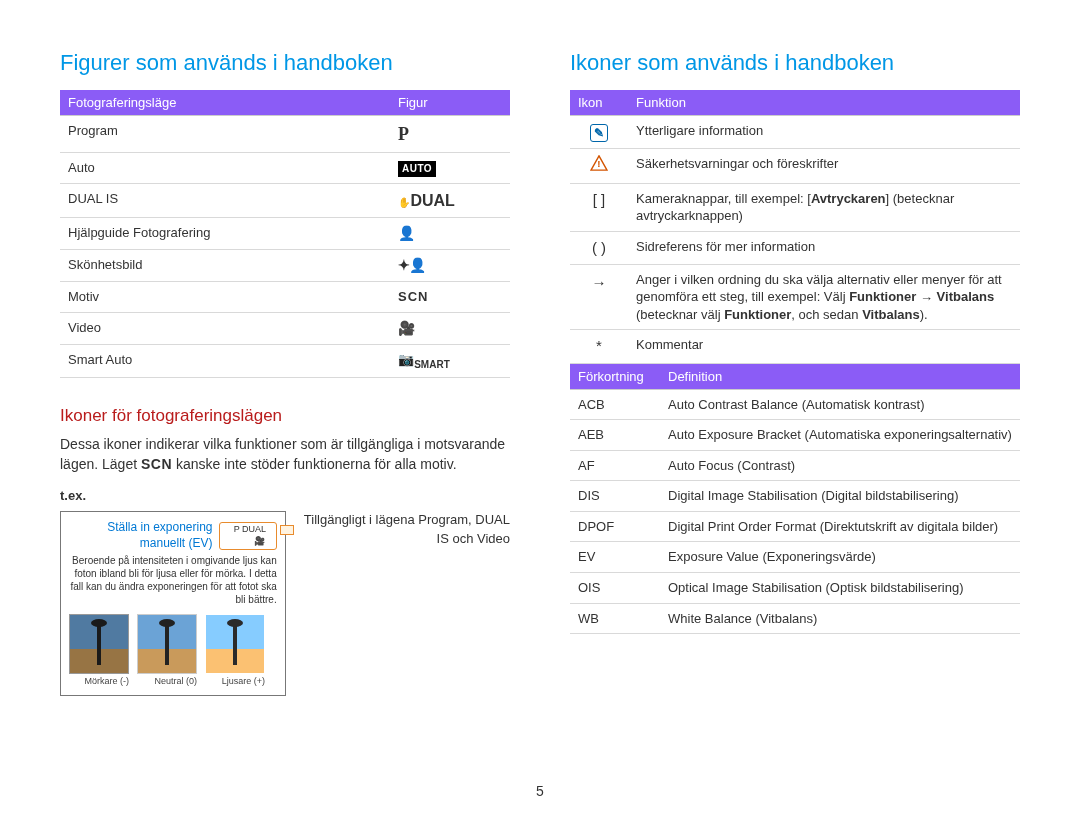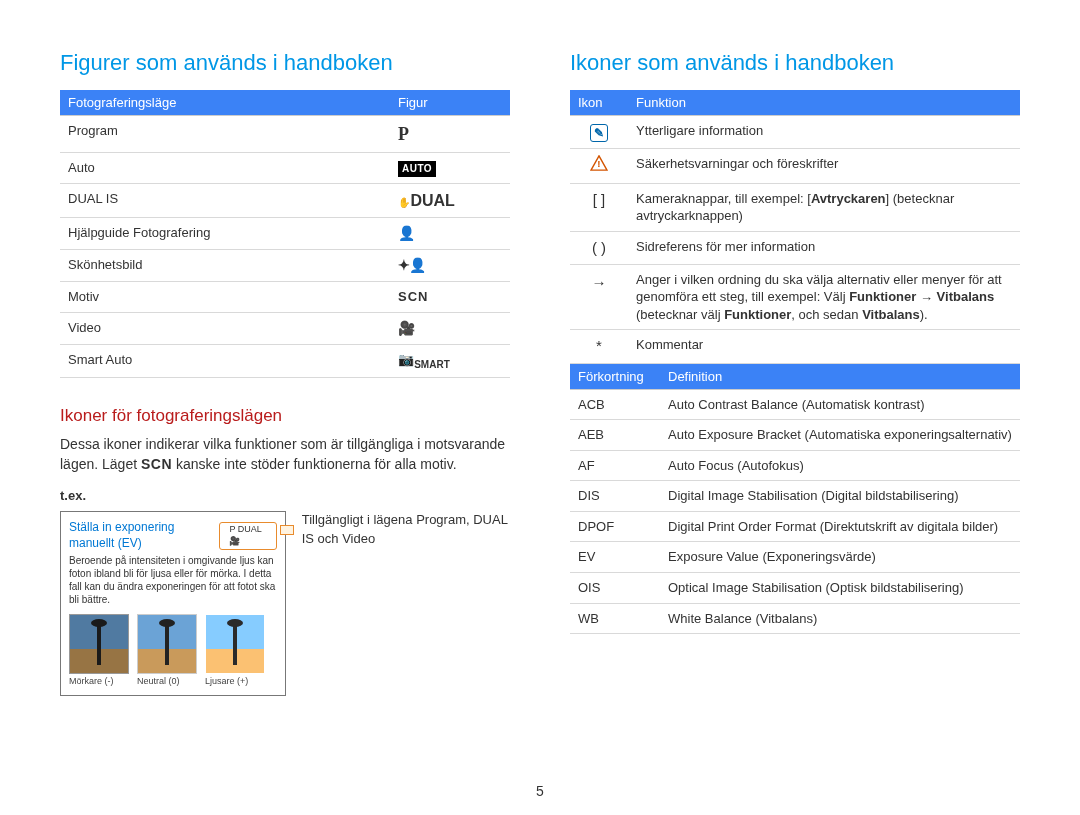--- a/index.html
+++ b/index.html
@@ -32,21 +32,21 @@
     font-size: 17px;
     margin-top: 28px;
     margin-bottom: 8px;
   }
   table.data-table {
     width: 100%;
     border-collapse: collapse;
     font-size: 13px;
   }
   table.data-table th {
-    background: #3b82f6;
+    background: #8b5cf6;
     color: #fff;
     font-weight: 400;
     text-align: left;
     padding: 5px 8px;
     border-bottom: 1px solid #ccc;
   }
   table.data-table td {
     padding: 6px 8px;
     border-bottom: 1px solid #d9d9d9;
     vertical-align: top;
@@ -61,21 +61,21 @@
     font-size: 10px; font-weight: bold; padding: 1px 4px; letter-spacing: 0.5px;
   }
   p.body {
     font-size: 14px;
     line-height: 1.45;
     color: #333;
     margin-bottom: 6px;
   }
   .scn-inline { font-weight: bold; font-family: Arial; font-size: 14px; letter-spacing: 0.5px; }
   .tex-label { font-size: 13px; font-weight: bold; margin: 14px 0 8px 0; }
-  .example-wrap { display: flex; gap: 16px; align-items: flex-start; }
+  .example-wrap { display: flex; gap: 16px; align-items: flex-start; text-align: right; }
   .example-box {
     border: 1px solid #777;
     padding: 8px;
     width: 300px;
     font-size: 10px;
     color: #333;
     line-height: 1.3;
   }
   .example-title {
     color: #0078d4;
@@ -285,21 +285,21 @@
       <tr>
             <td>ACB</td>
             <td>Auto Contrast Balance (Automatisk kontrast)</td>
           </tr>
       <tr>
             <td>AEB</td>
             <td>Auto Exposure Bracket (Automatiska exponeringsalternativ)</td>
           </tr>
       <tr>
             <td>AF</td>
-            <td>Auto Focus (Autofokus)</td>
+            <td>Auto Focus (Contrast)</td>
           </tr>
       <tr>
             <td>DIS</td>
             <td>Digital Image Stabilisation (Digital bildstabilisering)</td>
           </tr>
       <tr>
             <td>DPOF</td>
             <td>Digital Print Order Format (Direktutskrift av digitala bilder)</td>
           </tr>
       <tr>

